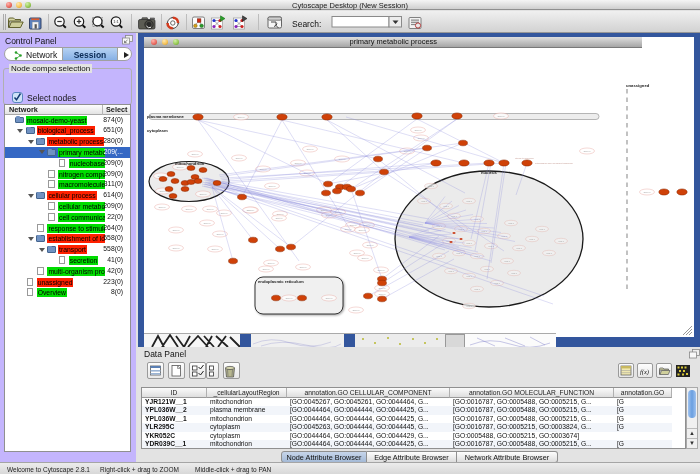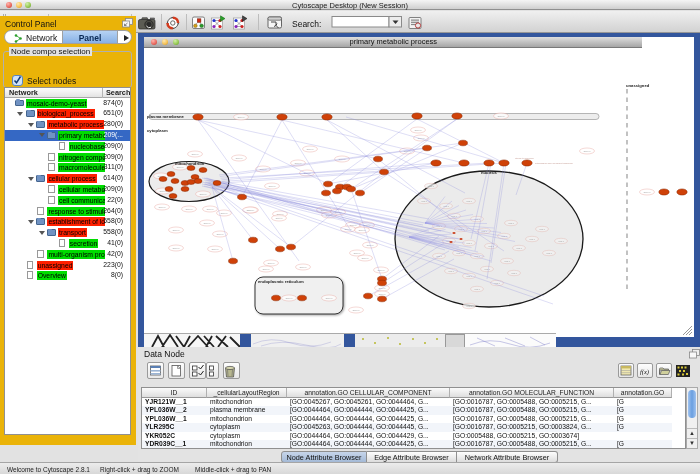--- a/index.html
+++ b/index.html
@@ -3,21 +3,21 @@
 <style>
 *{margin:0;padding:0;box-sizing:border-box}
 html,body{width:700px;height:474px;overflow:hidden;font-family:"Liberation Sans",sans-serif;background:#e2e2e2}
 .abs{position:absolute}
 #stage{position:relative;width:700px;height:474px}
 #titlebar{left:0;top:0;width:700px;height:10px;background:linear-gradient(#f5f5f5,#cfcfcf);border-bottom:1px solid #8f8f8f}
 #titlebar .t{position:absolute;left:0;right:0;top:0.5px;height:10px;text-align:center;font-size:7.5px;line-height:10px;color:#1a1a1a}
 .light{position:absolute;top:2px;width:6px;height:6px;border-radius:50%}
 #toolbar{left:0;top:11px;width:700px;height:22px;background:linear-gradient(#f0f0f0,#d2d2d2);border-bottom:1px solid #979797}
 .tsep{position:absolute;top:3px;width:1px;height:16px;background:#bdbdbd}
-#cpanel{left:0;top:16px;width:136px;height:429px;background:#eab308}
+#cpanel{left:0;top:33px;width:136px;height:429px;background:#c4b5fd}
 #cpanel .hdr{position:absolute;left:5px;top:3px;font-size:8.5px;color:#111}
 .grpbox{position:absolute;border:1px solid #b0b0b0;border-radius:3px}
 #ntree{position:absolute;left:4px;top:71px;width:127px;height:348px;background:#fff;border:1px solid #909090}
 #ntree .thead{position:absolute;left:0;top:0;right:0;height:9.5px;background:linear-gradient(#fdfdfd,#e3e3e3);border-bottom:1px solid #a8a8a8;font-size:7.3px;font-weight:bold;color:#222}
 .trow{position:absolute;left:0;width:125px;height:10.8px;font-size:6.8px;line-height:10.8px;white-space:nowrap}
 .trow .cnt{position:absolute;right:7px;top:0;color:#111}
 .lbl{position:absolute;top:1px;height:9px;line-height:9px;padding:0 1px;color:#000;overflow:hidden;white-space:nowrap}
 .tarr{position:absolute;top:3.5px;width:0;height:0;border-left:3px solid transparent;border-right:3px solid transparent;border-top:4px solid #555}
 .fold{position:absolute;top:2.2px;width:9px;height:6.5px;background:#7092c2;border:0.5px solid #44658f;border-radius:1px}
 .fold:before{content:"";position:absolute;left:0;top:-1.5px;width:4px;height:1.5px;background:#7092c2;border-radius:1px 1px 0 0}
@@ -161,34 +161,34 @@
 <div style="position:absolute;left:58px;top:0;width:54px;height:14px;background:linear-gradient(#b6d2f3,#7fabe3)"></div>
 <div style="position:absolute;left:112px;top:0;width:1px;height:14px;background:#a0a0a0"></div>
 <div style="position:absolute;left:57px;top:0;width:1px;height:14px;background:#a0a0a0"></div>
 <svg style="position:absolute;left:9px;top:2.5px" width="9" height="9" viewBox="0 0 9 9">
           <circle cx="2" cy="1.5" r="1.3" fill="#2ca02c"></circle>
           <circle cx="6.5" cy="4.5" r="1.3" fill="#2ca02c"></circle>
           <circle cx="2" cy="7.5" r="1.3" fill="#2ca02c"></circle>
           <path d="M2 1.5 L6.5 4.5 L2 7.5" stroke="#2ca02c" stroke-width="0.8" fill="none"></path>
         </svg>
 <div style="position:absolute;left:21px;top:0;font-size:8.5px;line-height:14px;color:#111">Network</div>
-<div style="position:absolute;left:58px;top:0;width:54px;font-size:8.5px;line-height:14px;font-weight:bold;color:#0a2a55;text-align:center">Panel</div>
+<div style="position:absolute;left:58px;top:0;width:54px;font-size:8.5px;line-height:14px;font-weight:bold;color:#0a2a55;text-align:center">Session</div>
 <div style="position:absolute;left:119px;top:3.5px;width:0;height:0;border-top:3.5px solid transparent;border-bottom:3.5px solid transparent;border-left:5px solid #222"></div>
 </div>
       <div class="grpbox" style="left:3px;top:35px;width:129px;height:37px"></div>
       <div style="position:absolute;left:9px;top:31px;background:#e3e3e3;padding:0 2px;font-size:8px;color:#111">Node compo selection</div>
       <svg style="position:absolute;left:12px;top:59px" width="11" height="11" viewBox="0 0 11 11">
 <rect x="0.5" y="0.5" width="10" height="10" rx="2.5" fill="#cfe2f8" stroke="#5a85c0" stroke-width="1"></rect>
 <path d="M2.5 5.5 L4.5 7.8 L8.5 1.5" stroke="#123a72" stroke-width="1.5" fill="none"></path>
       </svg>
       <div style="position:absolute;left:27px;top:59.5px;font-size:8.5px;color:#111">Select nodes</div>
       <div id="ntree">
         <div class="thead">
           <span style="position:absolute;left:4px">Network</span>
-          <span style="position:absolute;left:101px">Search</span>
+          <span style="position:absolute;left:101px">Select</span>
           <div style="position:absolute;left:97px;top:0;width:1px;height:9.5px;background:#b5b5b5"></div>
         </div>
         <div class="trow" style="top:9.5px;">
           <div class="fold" style="left:10.0px"></div>
           <div class="lbl" style="left:21.0px;background:#00dc00;max-width:79.0px">mosaic-demo-yeast</div>
           <div class="cnt" style="color:#111">874(0)</div>
         </div>
         <div class="trow" style="top:20.3px;">
           <div class="tarr" style="left:12.2px"></div>
           <div class="fold" style="left:20.7px"></div>
@@ -618,21 +618,21 @@
           </g>
         </svg>
         <div style="position:absolute;left:301px;top:0;width:20px;height:14px;background:#d8d8d8;border:1px solid #999"></div>
         <svg style="position:absolute;left:321px;top:0" width="91" height="14" viewBox="0 0 91 14">
           <rect width="91" height="14" fill="#fbfbfb"></rect>
 <path d="M5 11 Q25 3 45 10 T85 9 M12 4 L30 12 M40 4 L60 12 M65 3 L80 11" stroke="#7a7ac8" stroke-opacity="0.6" stroke-width="0.7" fill="none"></path>
         </svg>
       </div>
     </div>
     <div class="abs" id="dpanel">
-      <div class="hdr">Data Node</div>
+      <div class="hdr">Data Panel</div>
       <svg style="position:absolute;left:551px;top:2px" width="11" height="10" viewBox="0 0 11 10">
 <rect x="3.5" y="0.5" width="7" height="6" fill="#eee" stroke="#888" stroke-width="0.8"></rect>
 <rect x="0.5" y="3" width="7" height="6" fill="#f8f8f8" stroke="#888" stroke-width="0.8"></rect>
       </svg>
       <div class="dbtn" style="left:9px;top:15px"></div>
       <div class="dbtn" style="left:30px;top:15px"></div>
       <div class="dbtn" style="left:51px;top:15px"></div>
       <div class="dbtn" style="left:68px;top:15px;width:13px"></div>
       <div class="dbtn" style="left:85px;top:15px"></div>
       <svg style="position:absolute;left:9px;top:15px" width="110" height="17" viewBox="0 0 110 17">

